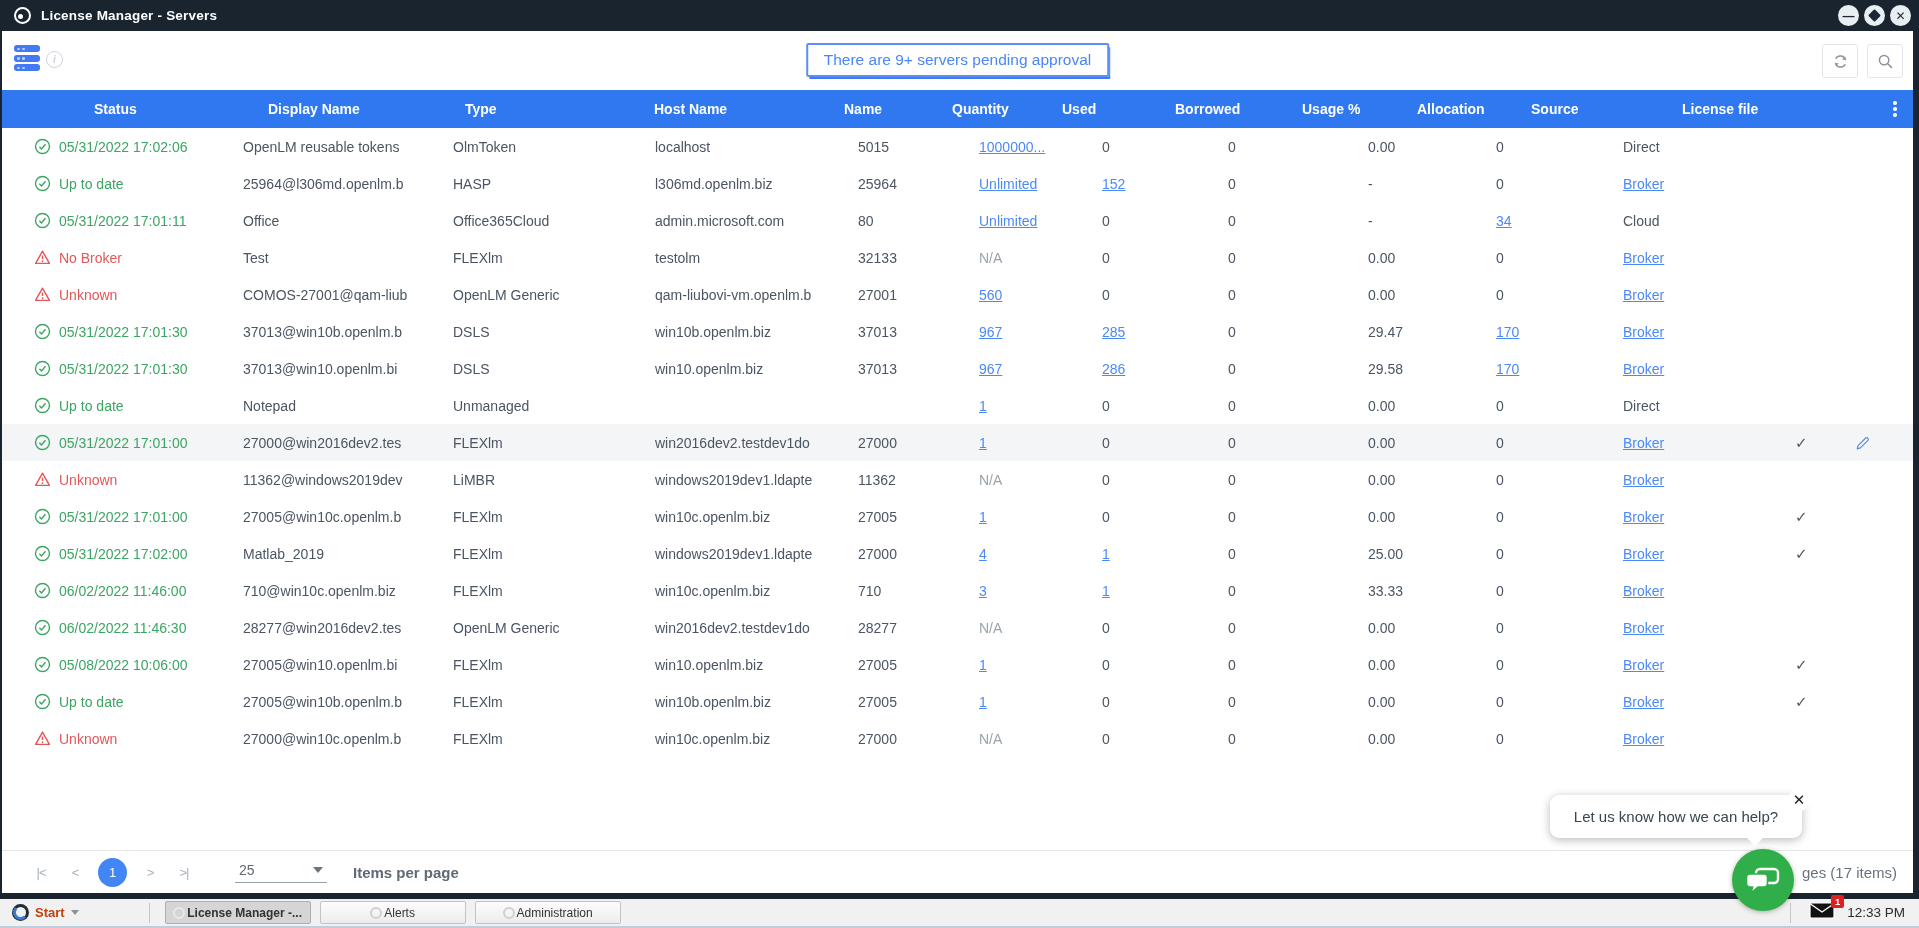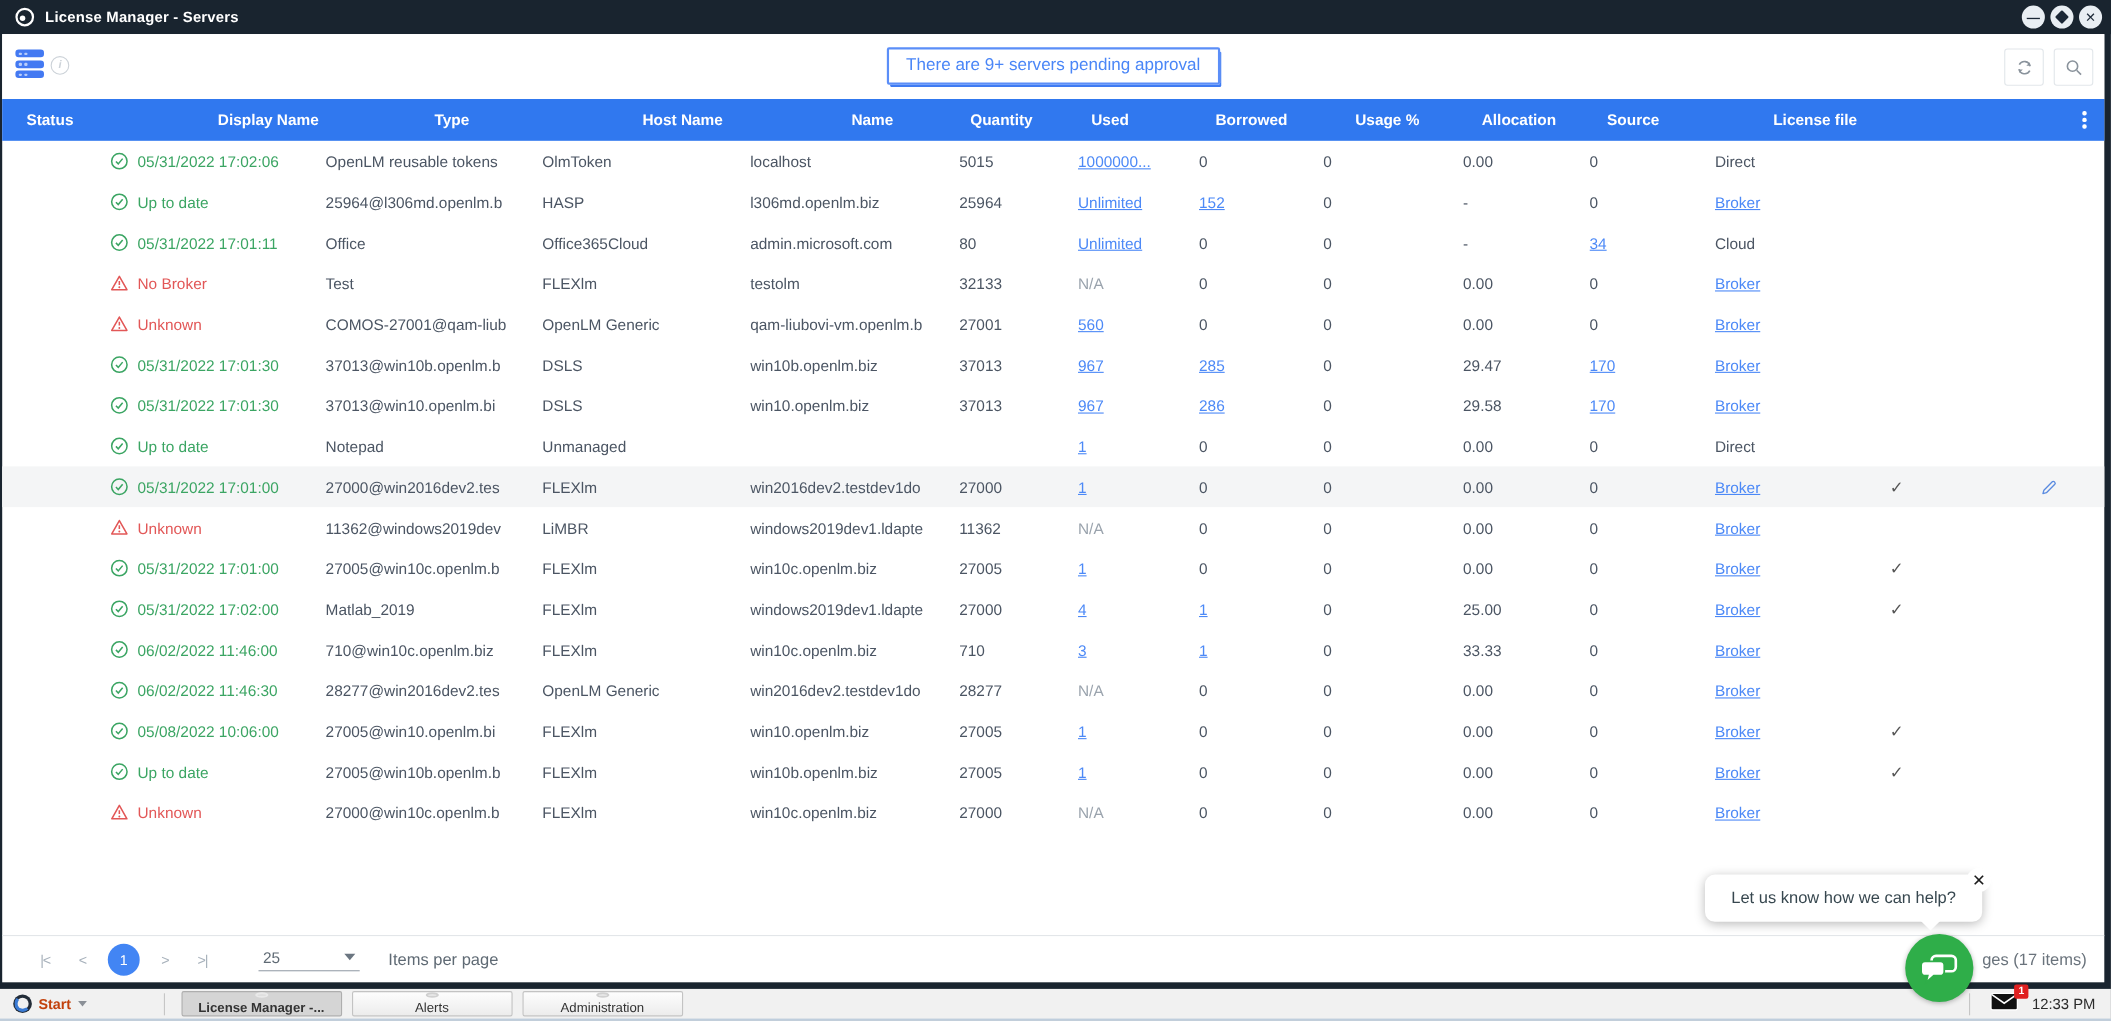--- a/index.html
+++ b/index.html
@@ -26,63 +26,63 @@
   .servers-icon{position:absolute;left:12px;top:14px;width:26px;height:30px;}
   .servers-icon i{display:block;width:26px;height:7px;background:#4379f2;border-radius:3px;margin-bottom:2.5px;position:relative;}
   .servers-icon i::before{content:"";position:absolute;left:3px;top:2.5px;width:2.5px;height:2.5px;border-radius:50%;background:#b9cdfa;box-shadow:5px 0 0 #b9cdfa;}
   .info-icon{position:absolute;left:44px;top:20px;width:17px;height:17px;border:1.5px solid #ccd2d8;border-radius:50%;color:#ccd2d8;font-size:10px;display:flex;align-items:center;justify-content:center;font-style:italic;font-weight:bold;}
   .notice{position:absolute;left:50%;transform:translateX(-50%);top:12px;border:2px solid #5b8ef8;border-radius:2px;padding:6px 16px;color:#4a86f7;font-size:15.5px;white-space:nowrap;box-shadow:2px 3px 0 -1px #3f7bf3;}
   .tool-btns{position:absolute;right:10px;top:13px;display:flex;gap:9px;}
   .tool-btn{width:36px;height:34px;border:1px solid #e2e6ea;border-radius:3px;background:#fff;display:flex;align-items:center;justify-content:center;cursor:pointer;}
 
   
   .grid{display:grid;grid-template-columns:196px 197px 189px 190px 108px 110px 113px 127px 115px 114px 151px 179px 1fr;align-items:center;}
-  .thead{position:absolute;top:59px;left:0;right:0;height:var(--hdr-h);background:var(--blue);color:#fff;font-size:14px;font-weight:bold;}
+  .thead{position:absolute;top:59px;left:0;right:0;height:var(--hdr-h);background:var(--blue);color:#fff;font-size:14px;font-weight:bold;padding-left:70px;}
   .thead .th{padding-right:6px;cursor:pointer;}
   .thead .th:first-child{text-indent:22px;}
   .menu-dots{position:absolute;right:9px;top:50%;transform:translateY(-50%);width:18px;height:22px;display:flex;flex-direction:column;align-items:center;justify-content:center;gap:2.5px;cursor:pointer;}
   .menu-dots b{width:3.5px;height:3.5px;border-radius:50%;background:#fff;}
   .tbody{position:absolute;top:97px;left:0;right:0;}
-  .row{height:var(--row-h);padding-left:98px;font-size:14px;color:var(--txt);position:relative;cursor:pointer;}
+  .row{height:var(--row-h);padding-left:32px;font-size:14px;color:var(--txt);position:relative;cursor:pointer;gap:13px;}
   .row.hl{background:#f4f5f6;}
   .row>div{overflow:hidden;white-space:nowrap;padding-right:10px;}
   .status-cell{display:flex;align-items:center;gap:8px;}
   .status-cell svg{flex:0 0 auto;}
   .ok{color:var(--green);}
   .warn{color:var(--red);}
   .link{color:var(--link);text-decoration:underline;cursor:pointer;}
   .na{color:var(--gray);}
   .lic-check{font-size:15px;color:#555;padding-left:8px;}
   .edit-pencil{position:absolute;right:42px;top:50%;transform:translateY(-50%);cursor:pointer;}
 
   
   .pager{position:absolute;left:0;right:0;bottom:0;height:43px;border-top:1px solid #e3e6e9;display:flex;align-items:center;padding-left:22px;}
   .pg-btn{width:34px;height:34px;display:flex;align-items:center;justify-content:center;color:#a7b1bb;font-size:13px;letter-spacing:-1px;cursor:pointer;}
   .pg-page{width:29px;height:29px;border-radius:50%;background:#4285f4;color:#fff;font-size:13px;display:flex;align-items:center;justify-content:center;margin:0 6px;cursor:pointer;}
   .pg-size{margin-left:34px;width:92px;border-bottom:1px solid #98a1ab;display:flex;align-items:center;justify-content:space-between;padding:0 4px 4px 4px;color:#5f6a74;font-size:14px;cursor:pointer;}
   .pg-size .caret{width:0;height:0;border-left:5px solid transparent;border-right:5px solid transparent;border-top:6px solid #6b7681;}
-  .pg-label{margin-left:26px;color:#5f6a74;font-size:15px;}
+  .pg-label{margin-left:26px;color:#5f6a74;font-size:15px;font-weight:bold;}
   .pg-info{position:absolute;right:16px;color:#6a737c;font-size:15px;}
 
   
   .chat-bubble{position:absolute;left:1550px;top:795px;width:252px;height:43px;background:#fff;border-radius:9px;box-shadow:0 2px 10px rgba(0,0,0,.28);display:flex;align-items:center;justify-content:center;color:#37474f;font-size:15px;z-index:30;}
   .chat-bubble::after{content:"";position:absolute;right:38px;bottom:-8px;width:0;height:0;border-left:9px solid transparent;border-right:9px solid transparent;border-top:9px solid #fff;}
   .chat-close{position:absolute;right:-8px;top:-6px;font-size:15px;font-weight:bold;color:#1c1c1c;cursor:pointer;background:#fff;border-radius:50%;width:22px;height:22px;display:flex;align-items:center;justify-content:center;}
   .chat-fab{position:absolute;left:1732px;top:849px;width:62px;height:62px;border-radius:50%;background:#2fae49;display:flex;align-items:center;justify-content:center;cursor:pointer;z-index:31;box-shadow:0 1px 5px rgba(0,0,0,.3);}
 
   
   .taskbar{position:absolute;left:0;right:0;bottom:0;height:29px;background:#f1f1f1;border-bottom:2px solid #bfcedd;display:flex;align-items:center;z-index:20;}
   .start-btn{display:flex;align-items:center;gap:6px;padding:0 10px 0 12px;height:100%;cursor:pointer;}
   .start-logo{width:17px;height:17px;border-radius:50%;background:#222c38;position:relative;}
   .start-logo::before{content:"";position:absolute;inset:3px;border-radius:50%;background:#f1f1f1;}
   .start-logo::after{content:"";position:absolute;left:1px;bottom:1px;width:9px;height:9px;border-radius:50%;border:3px solid #3a7bd5;border-top-color:transparent;border-right-color:transparent;}
   .start-label{font-size:13px;font-weight:bold;color:#c2410c;}
   .start-caret{width:0;height:0;border-left:4px solid transparent;border-right:4px solid transparent;border-top:5px solid #8b9097;}
   .tb-divider{width:1px;height:20px;background:#c6c6c6;margin:0 6px;}
-  .task-btn{width:146px;height:23px;margin-left:9px;border:1px solid #c3c3c3;border-radius:2px;background:linear-gradient(#fdfdfd,#ececec);display:flex;align-items:center;justify-content:center;gap:2px;font-size:12px;color:#333;cursor:pointer;flex-direction:column;}
+  .task-btn{width:146px;height:23px;margin-left:9px;border:1px solid #c3c3c3;border-radius:2px;background:linear-gradient(#fdfdfd,#ececec);display:flex;align-items:center;justify-content:center;gap:2px;font-size:12px;color:#333;cursor:pointer;}
   .task-btn.active{background:#d5d5d5;border-color:#aeaeae;font-weight:bold;}
   .task-dot{width:12px;height:12px;border-radius:50%;border:2px solid #d0d0d0;background:transparent;}
   .task-btn.active .task-dot{border-color:#e9e9e9;}
   .tb-right{margin-left:auto;display:flex;align-items:center;gap:12px;padding-right:14px;}
   .mail-wrap{position:relative;cursor:pointer;}
   .mail-badge{position:absolute;top:-7px;right:-9px;background:#e02020;color:#fff;font-size:9.5px;font-weight:bold;padding:1px 4px;border-radius:2px;}
   .clock{font-size:13.5px;color:#2c2c2c;}
   .tb-spacer1{width:54px;}
 </style>
 </head>

